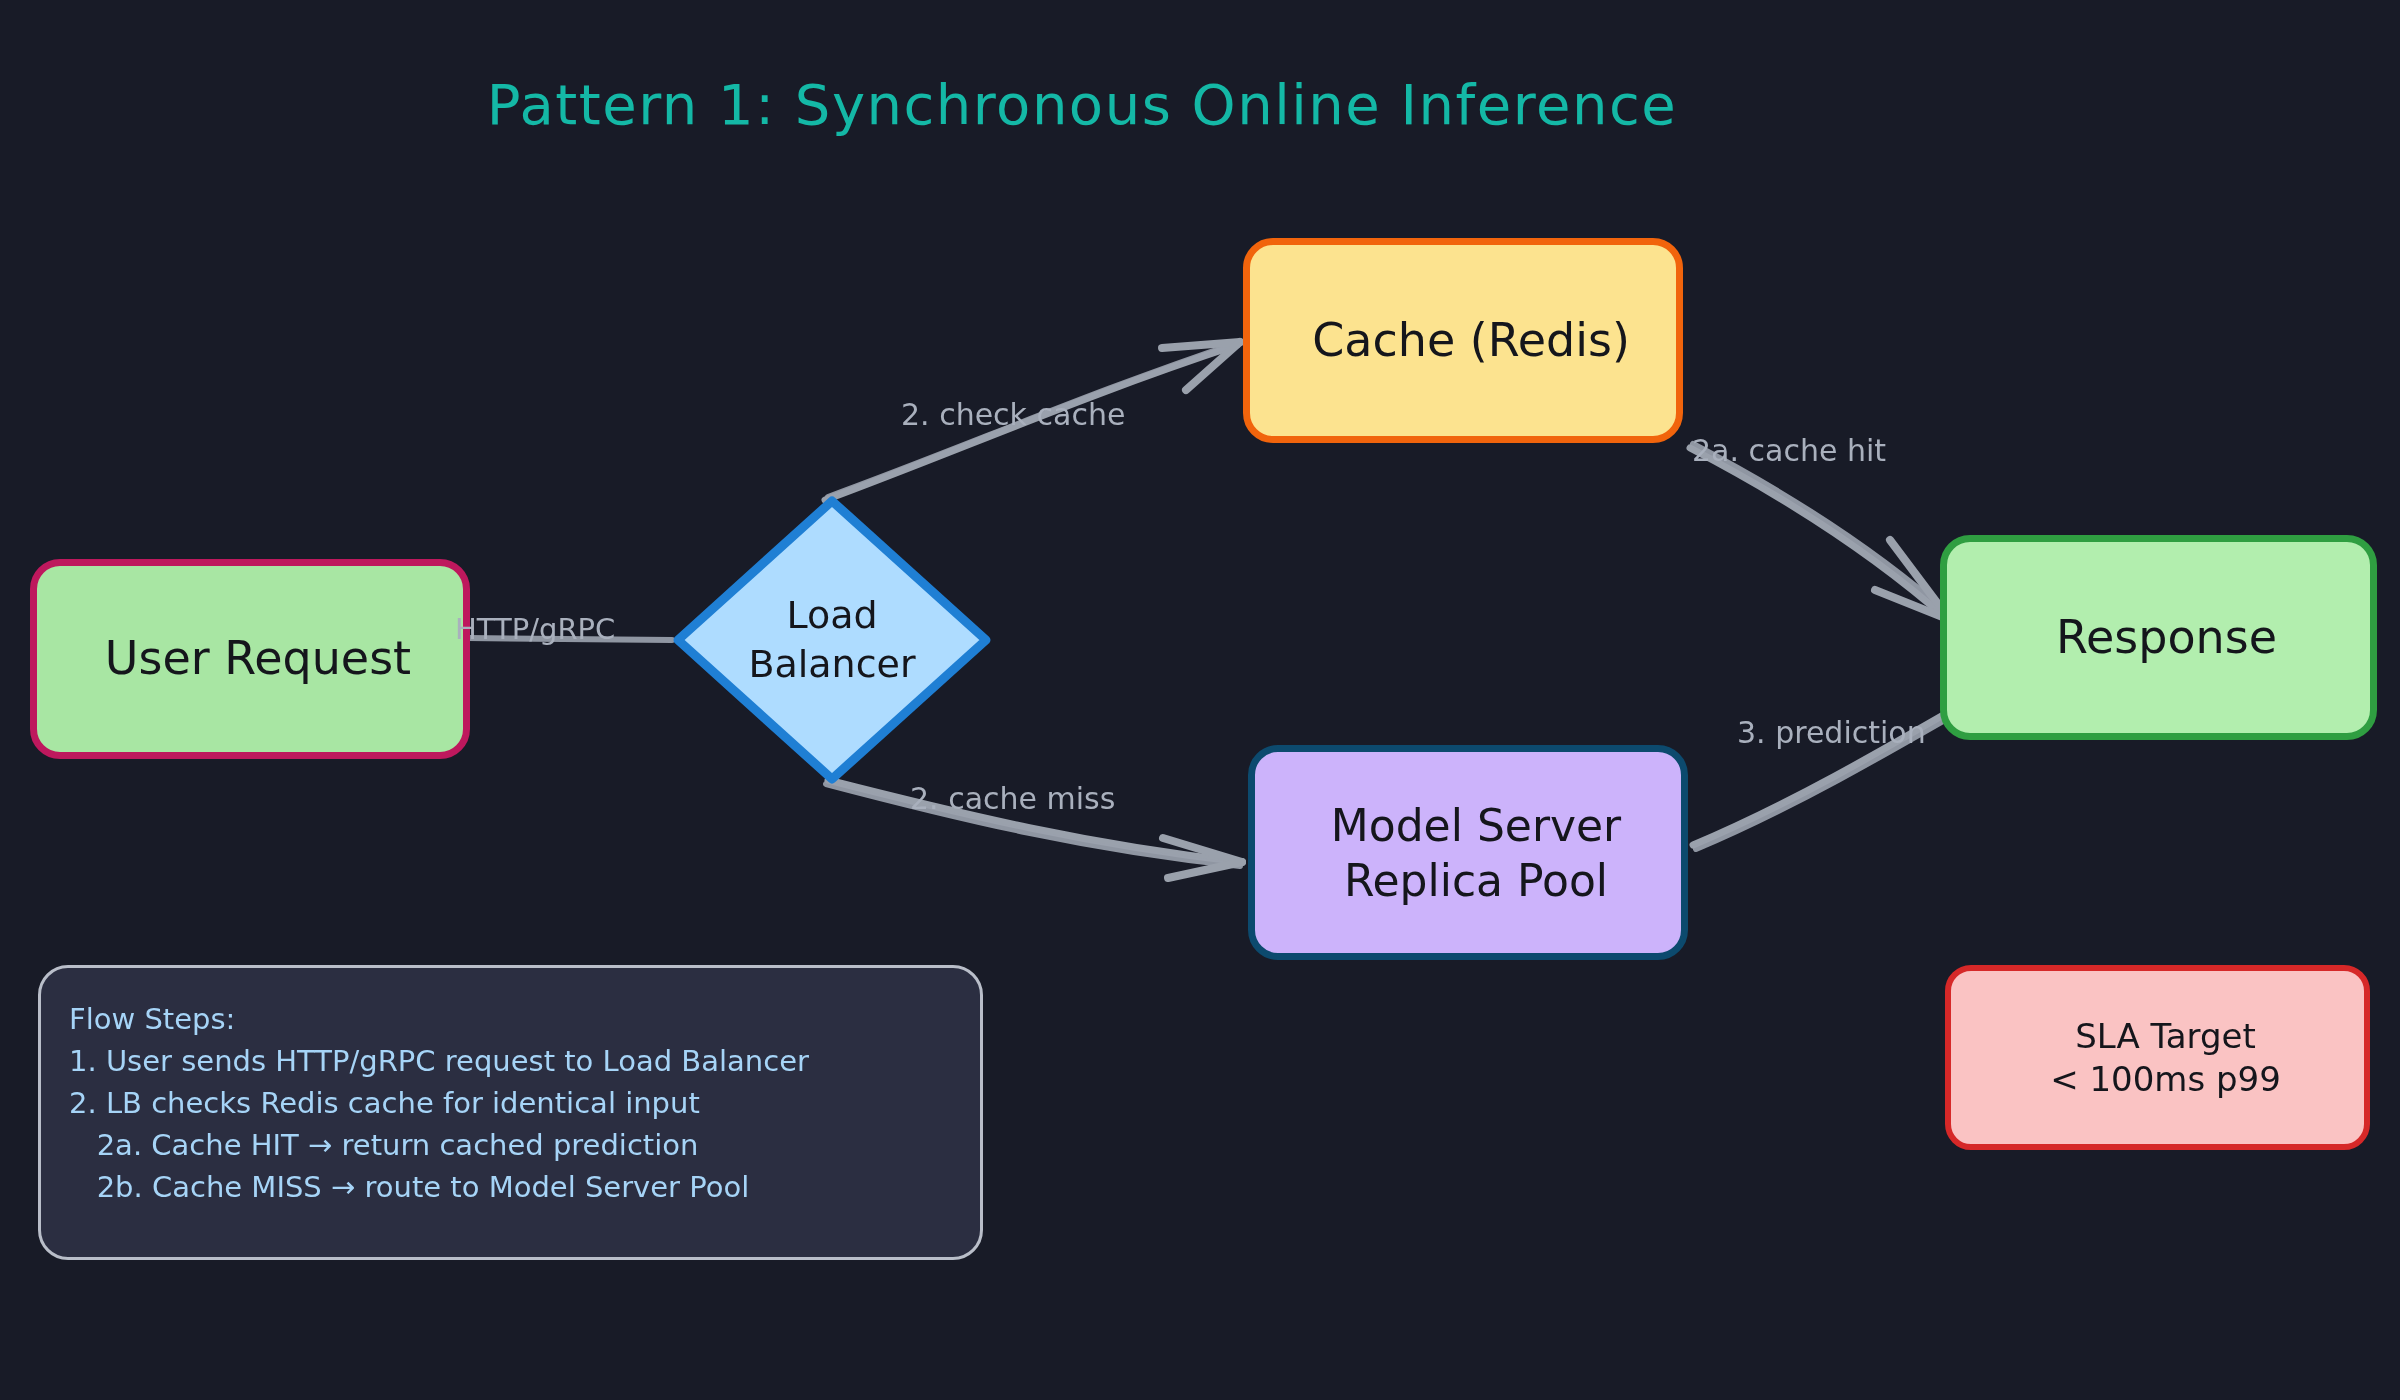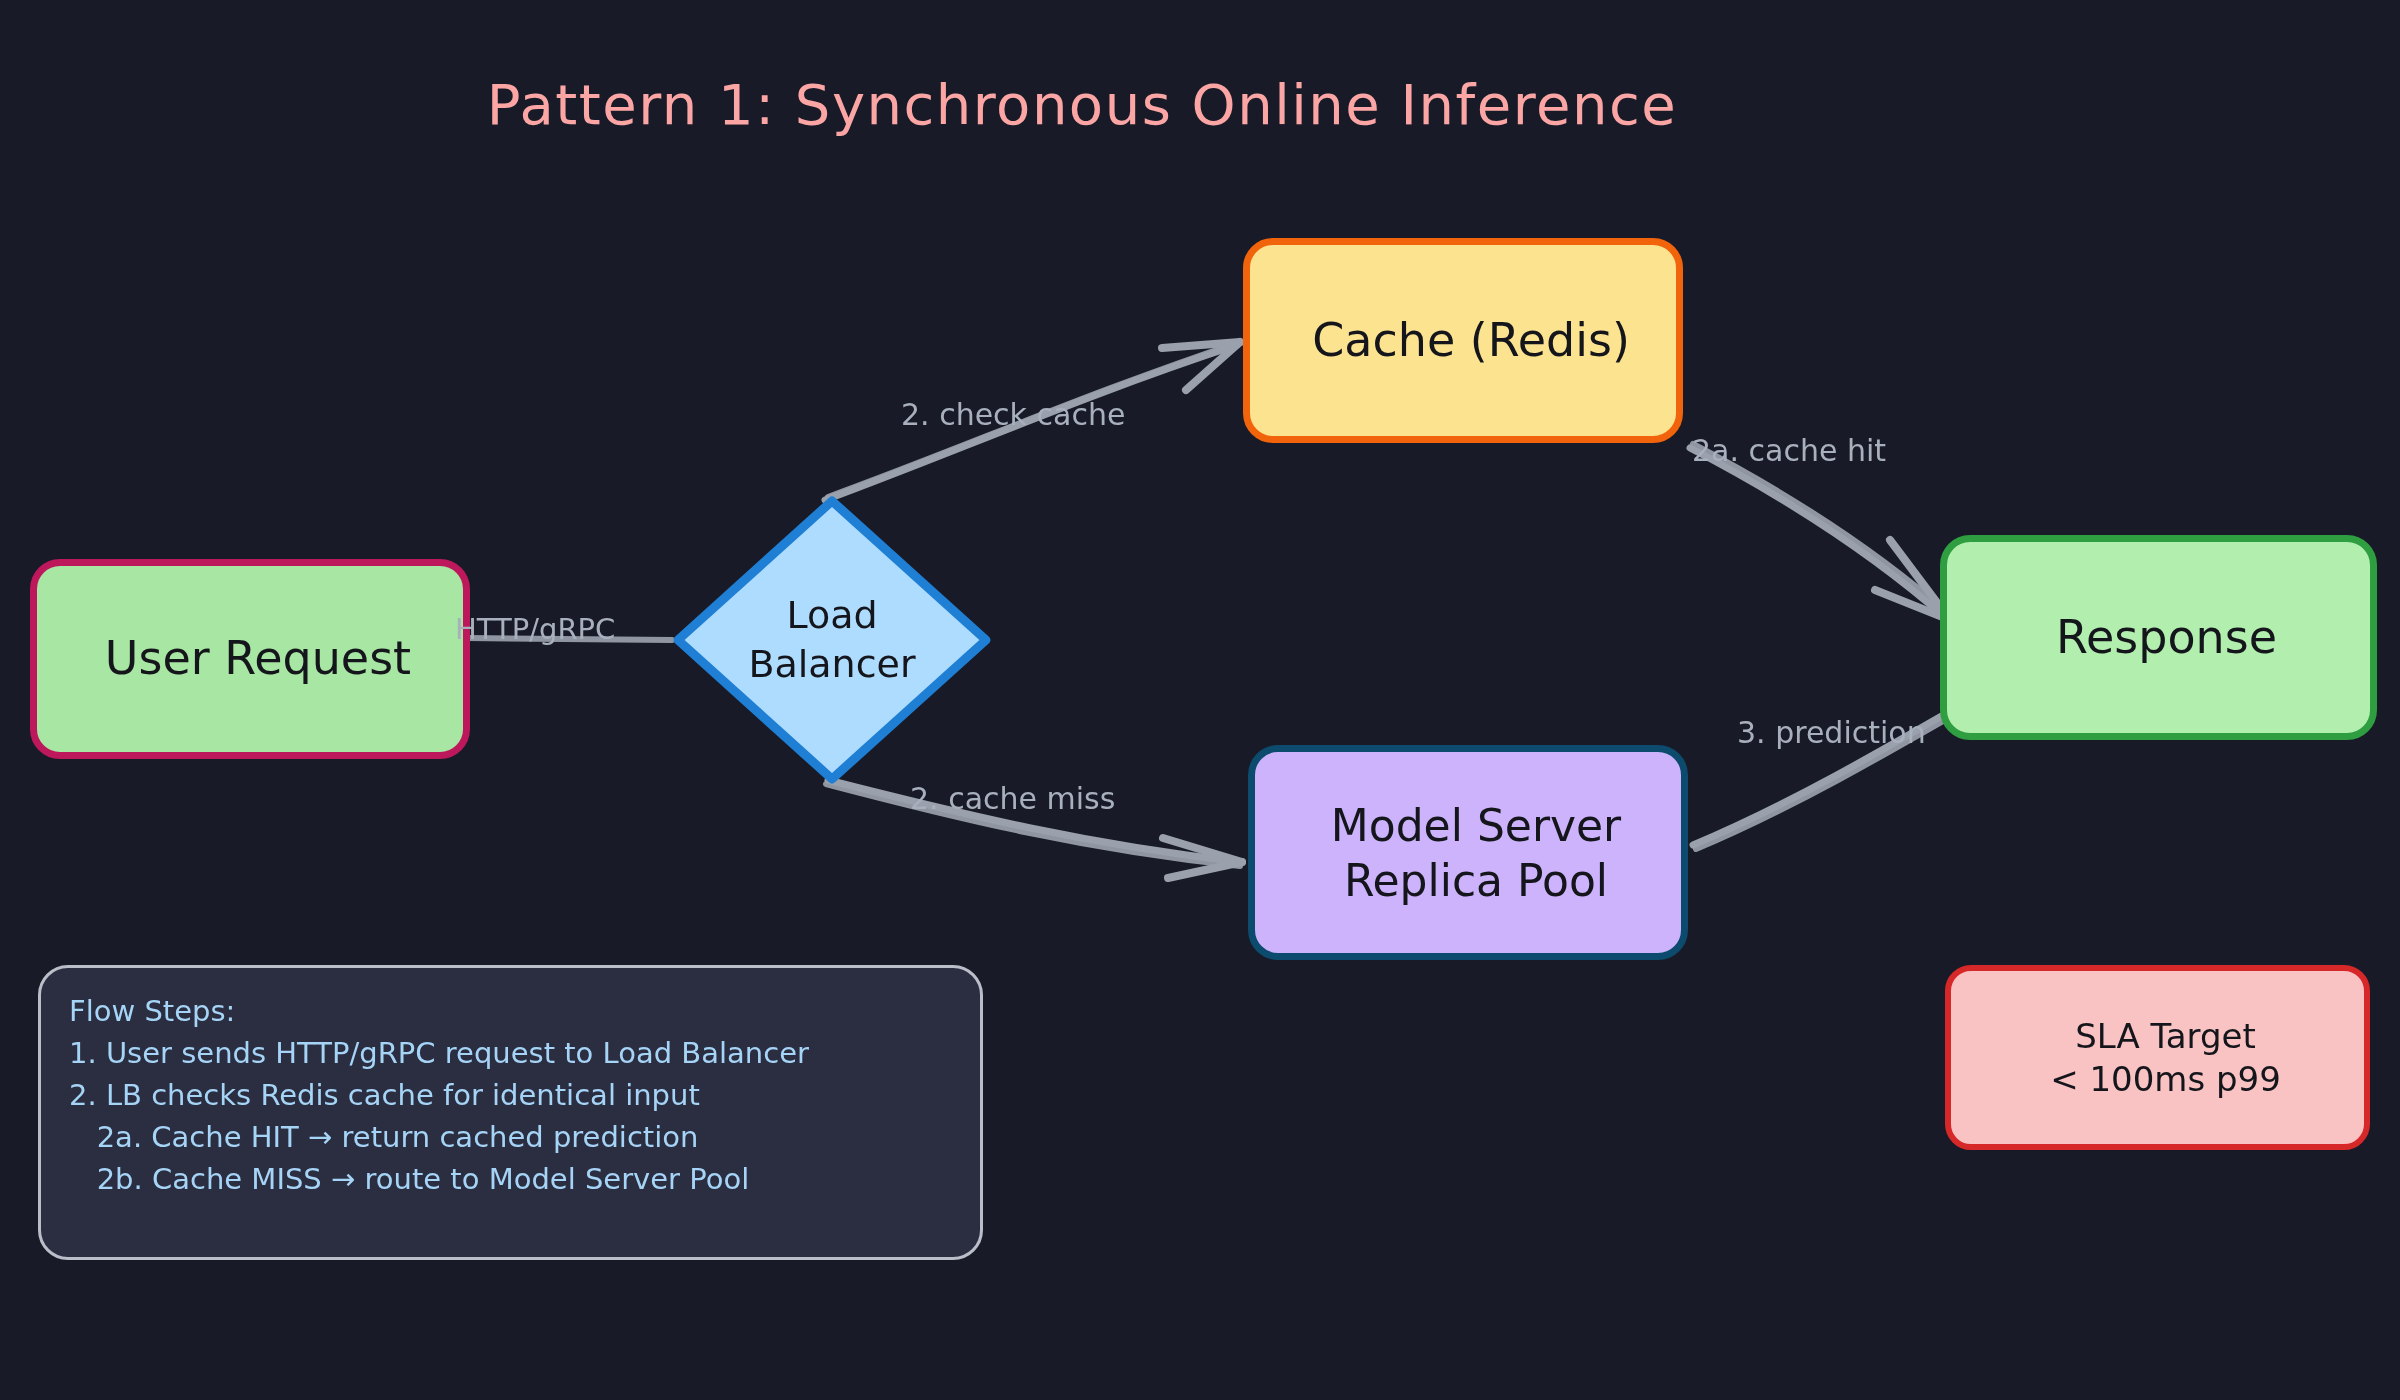--- a/index.html
+++ b/index.html
@@ -16,21 +16,21 @@
     font-family: "DejaVu Sans", sans-serif;
   }
 
   
   #title {
     position: absolute;
     left: 0;
     top: 72px;
     width: 2164px;
     text-align: center;
-    color: #fca5a5;
+    color: #14b8a6;
     font-size: 56px;
     font-family: "DejaVu Sans", sans-serif;
     letter-spacing: 1.5px;
     white-space: nowrap;
   }
 
   
   #edges {
     position: absolute;
     left: 0; top: 0;
@@ -136,21 +136,21 @@
 
   
   #note {
     position: absolute;
     left: 38px; top: 965px;
     width: 945px; height: 295px;
     box-sizing: border-box;
     background: #2b2e41;
     border: 3px solid #b9bec9;
     border-radius: 30px;
-    padding: 22px 28px 0 28px;
+    padding: 30px 28px 0 28px;
   }
   #note-lines {
     color: #a6d4f7;
     font-size: 29px;
     line-height: 1.45;
   }
   .note-line { white-space: pre; }
 </style>
 </head>
 <body>

